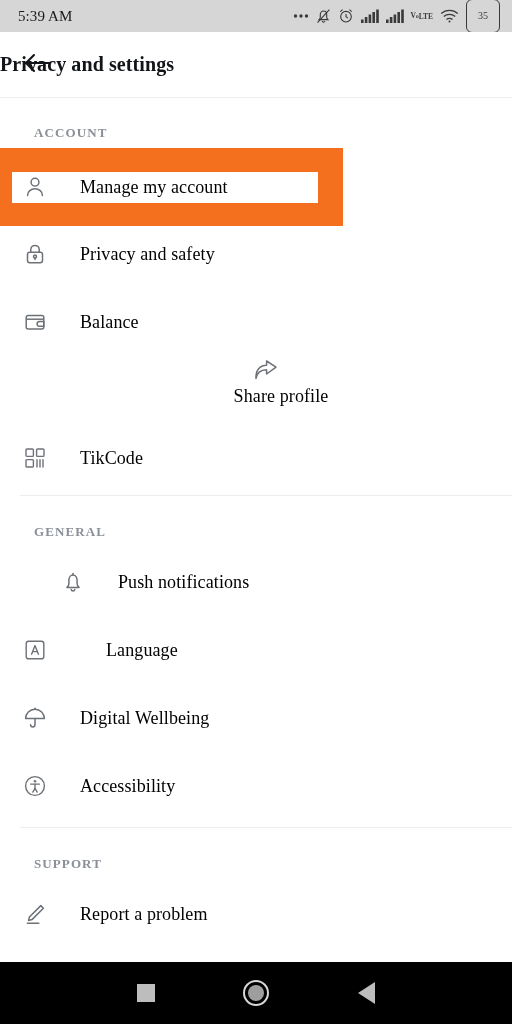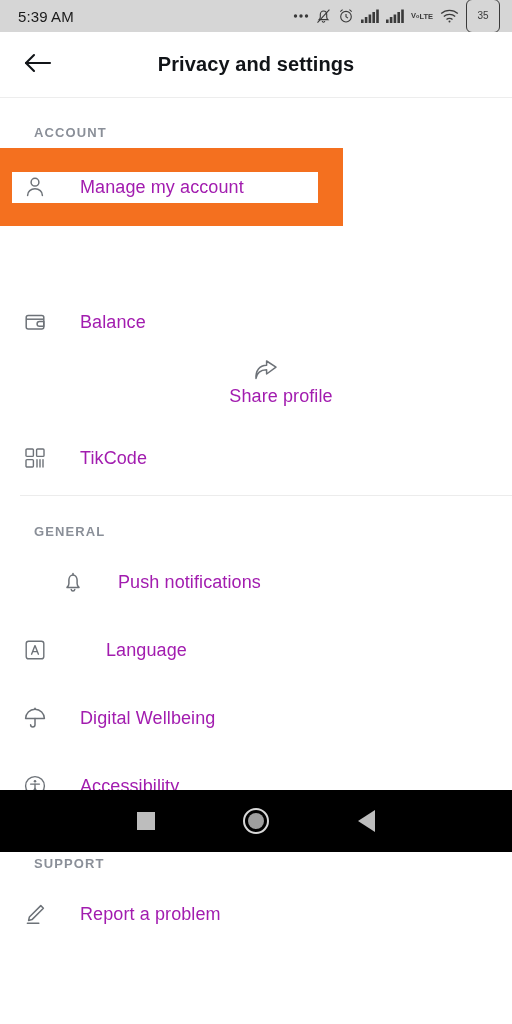--- a/index.html
+++ b/index.html
@@ -2,21 +2,21 @@
 <html><head>
 <meta charset="utf-8">
 <style>
   * { box-sizing: border-box; margin: 0; padding: 0; }
   html, body {
     width: 512px; height: 1024px;
     font-family: "Liberation Sans", sans-serif;
     background: #ffffff;
     overflow: hidden;
   }
-  #screen { position: relative; width: 512px; height: 852px; background:#fff; }
+  #screen { position: relative; width: 512px; height: 1024px; background:#fff;font-family:Liberation Serif, serif; }
 
   
   .statusbar {
     position:absolute; top:0; left:0; width:512px; height:32px;
     background:#d6d6d6; display:flex; align-items:center;
     padding: 0 12px 0 18px;
   }
   .status-time { font-size:15px; color:#1a1a1a; font-weight:400; letter-spacing:.1px; }
   .status-icons { margin-left:auto; display:flex; align-items:center; gap:7px; }
   .si { display:flex; align-items:center; color:#3a3a3a; }
@@ -30,37 +30,37 @@
 
   
   .header {
     position:absolute; top:32px; left:0; width:512px; height:66px;
     background:#fff; display:flex; align-items:center;
     border-bottom:1px solid #ededed;
   }
   .back-btn { position:absolute; left:20px; top:50%; transform:translateY(-50%);
     width:36px; height:36px; display:flex; align-items:center; justify-content:center; }
   .header-title {
-    width:100%; text-align:center; font-size:20px; font-weight:700; color:#111418;
+    width:100%; text-align:left; font-size:20px; font-weight:700; color:#111418;
     letter-spacing:.1px;
   }
 
   
   .content { position:absolute; top:98px; left:0; width:512px; bottom:62px; background:#fff;padding-left:14px; }
 
   .section-label {
     font-size:13px; font-weight:700; color:#8a8f98; letter-spacing:1.1px;
     padding-left:20px;
   }
 
   .row { display:flex; align-items:center; height:68px; padding-left:20px; }
   .row-icon { width:30px; height:30px; display:flex; align-items:center; justify-content:center;
     color:#6d7278; flex:0 0 30px; }
   .row-icon svg { display:block; }
-  .row-label { margin-left:30px; font-size:18px; color:#a21caf; letter-spacing:.1px; }
+  .row-label { margin-left:30px; font-size:18px; color:#000000; letter-spacing:.1px; }
 
   .divider { height:1px; background:#ececec; margin:0 20px; }
 
   
   .highlight {
     position:absolute; left:0; background:#f4701f;
   }
   .highlight-inner {
     position:absolute; background:#ffffff;
   }
@@ -174,20 +174,31 @@
     <div class="highlight-row" style="top:55px; left:20px; height:68px;">
       <span class="row-icon">
         <svg width="24" height="24" viewBox="0 0 24 24" fill="none" stroke="#6d7278" stroke-width="1.5" stroke-linecap="round">
           <circle cx="12" cy="7.2" r="3.9"></circle>
           <path d="M4.6 20.4c0-4 3.3-6.6 7.4-6.6s7.4 2.6 7.4 6.6"></path>
         </svg>
       </span>
       <span class="row-label">Manage my account</span>
     </div>
 
+    <div class="row" style="position:absolute; top:122px; left:0; width:512px;">
+      <span class="row-icon">
+        <svg width="24" height="24" viewBox="0 0 24 24" fill="none" stroke="#6d7278" stroke-width="1.5" stroke-linecap="round" stroke-linejoin="round">
+          <rect x="4.5" y="10.2" width="15" height="10.6" rx="2.2"></rect>
+          <path d="M7.8 10.2V7.6a4.2 4.2 0 0 1 8.4 0v2.6"></path>
+          <circle cx="12" cy="14.6" r="1.5"></circle>
+          <path d="M12 15.6v2"></path>
+        </svg>
+      </span>
+      <span class="row-label">Privacy and safety</span>
+    </div>
 
     <div class="row" style="position:absolute; top:190px; left:0; width:512px;">
       <span class="row-icon">
         <svg width="24" height="24" viewBox="0 0 24 24" fill="none" stroke="#6d7278" stroke-width="1.5" stroke-linejoin="round">
           <rect x="3.2" y="5.4" width="17.6" height="13.6" rx="2"></rect>
           <path d="M3.2 9.2h17.6"></path>
           <path d="M20.8 11.6h-4.4a2.3 2.3 0 0 0 0 4.6h4.4z"></path>
         </svg>
       </span>
       <span class="row-label">Balance</span>

